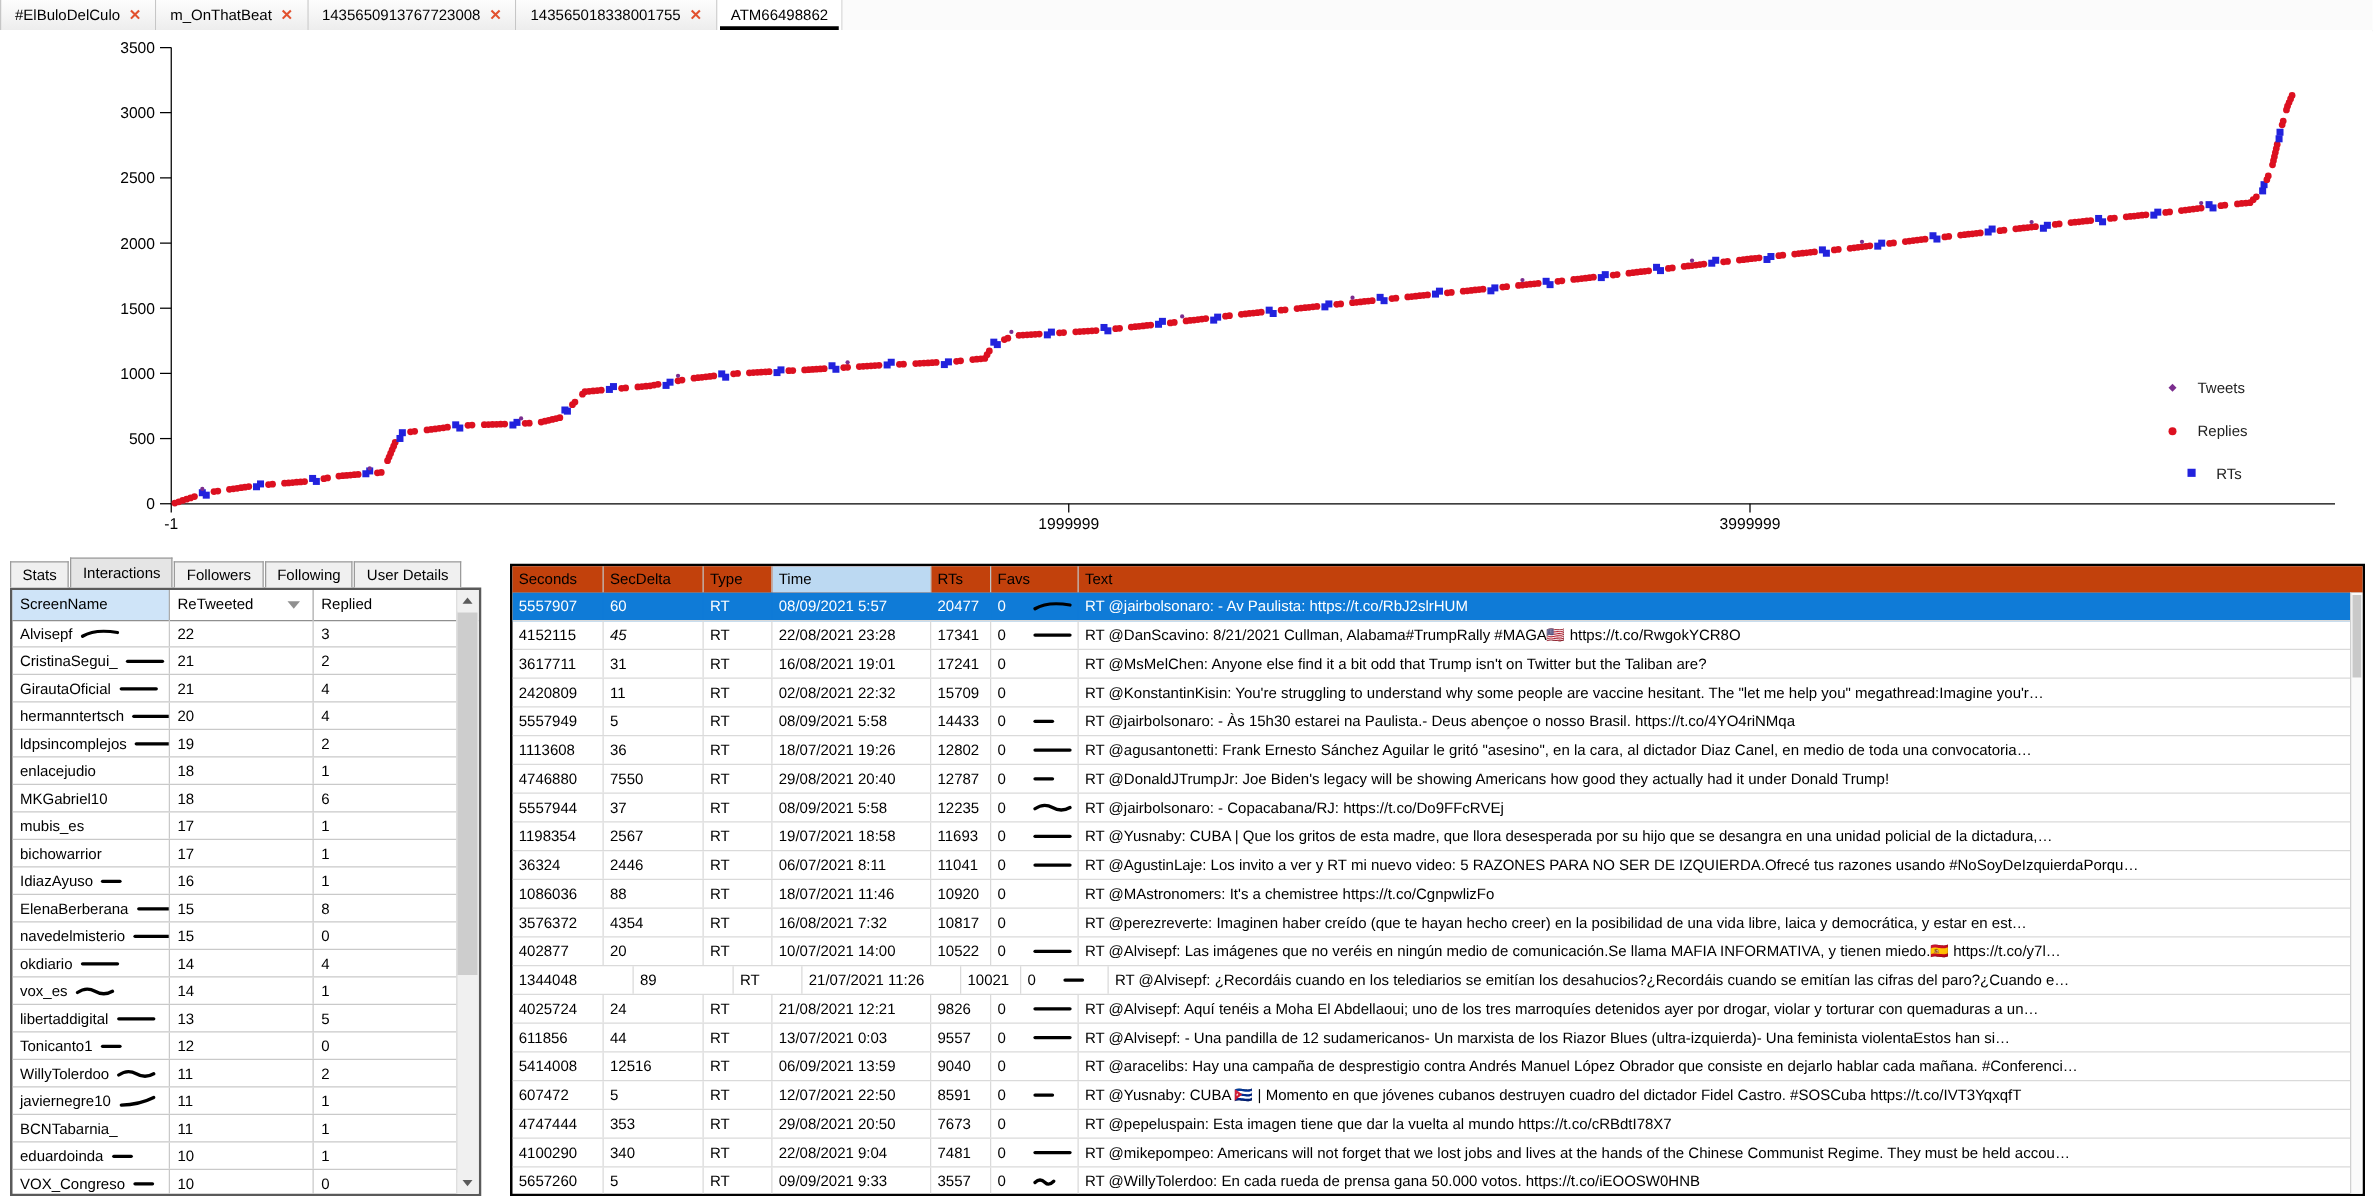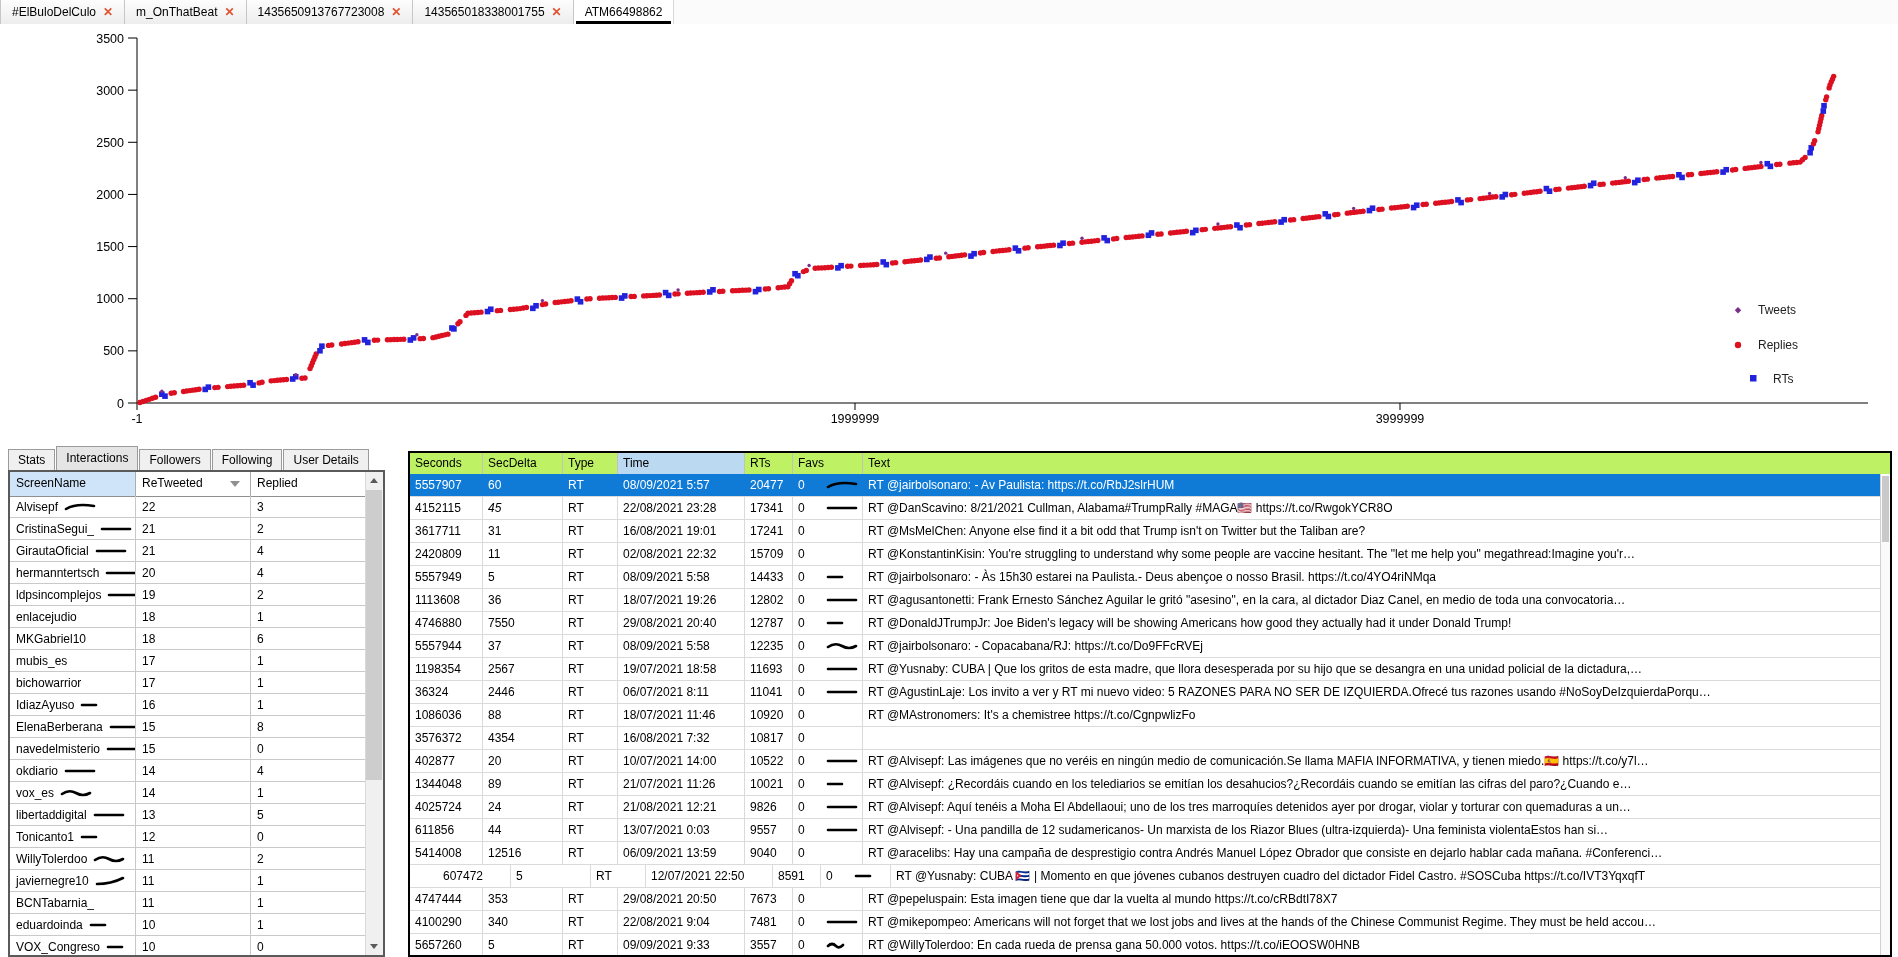--- a/index.html
+++ b/index.html
@@ -42,21 +42,21 @@
   .lscroll{position:absolute;right:0;top:0;bottom:0;width:17px;background:#f0f0f0;border-left:1px solid #d9d9d9;}
   .sb-btn{position:absolute;left:0;width:16px;height:17px;background:#f0f0f0;}
   .sb-up{top:0;}.sb-down{bottom:0;}
   .tri-up{position:absolute;left:4px;top:6px;width:0;height:0;border-left:4px solid transparent;border-right:4px solid transparent;border-bottom:5px solid #5a5a5a;}
   .tri-down{position:absolute;left:4px;top:6px;width:0;height:0;border-left:4px solid transparent;border-right:4px solid transparent;border-top:5px solid #5a5a5a;}
   .sb-thumb{position:absolute;left:0;top:18px;width:16px;height:290px;background:#cdcdcd;}
 
   
   .rtable{position:absolute;left:408px;top:451px;width:1484px;height:506px;border:2px solid #000;
           background:#fff;box-sizing:border-box;font-size:12px;}
-  .rheader{display:flex;height:21px;border-bottom:1px solid #9a9a9a;background:#bef264;}
+  .rheader{display:flex;height:21px;border-bottom:1px solid #9a9a9a;background:#c2410c;}
   .rh{box-sizing:border-box;padding:3px 0 0 5px;border-right:1px solid #c2c2c2;white-space:nowrap;overflow:hidden;}
   .rh.hl{background:#bcd9f2;}
   .rrows{position:absolute;left:0;top:21px;right:9px;bottom:0;overflow:hidden;}
   .rrow{display:flex;height:22px;border-bottom:1px solid #dadada;align-items:stretch;}
   .rc{box-sizing:border-box;padding:4px 0 0 5px;border-right:1px solid #dadada;white-space:nowrap;overflow:hidden;}
   .rc.favs{display:flex;align-items:center;padding-top:0;}
   .rc.favs .spark{margin-left:auto;margin-right:2px;}
   .rc.text{flex:1;border-right:none;}
   .rrow.selected{background:#0f7bd7;color:#fff;}
   .rrow.selected .rc{border-right-color:#0f7bd7;}
@@ -928,37 +928,38 @@
         </div>
         <div class="rrow">
           <div class="rc" style="width: 73px;">3576372</div>
           <div class="rc" style="width: 80px;">4354</div>
           <div class="rc" style="width: 55px;">RT</div>
           <div class="rc" style="width: 127px;">16/08/2021 7:32</div>
           <div class="rc" style="width: 48px;">10817</div>
           <div class="rc favs" style="width: 70px;">
             <span>0</span>
           </div>
+          <div class="rc text">RT @perezreverte: Imaginen haber creído (que te hayan hecho creer) en la posibilidad de una vida libre, laica y democrática, y estar en est…</div>
         </div>
         <div class="rrow">
           <div class="rc" style="width: 73px;">402877</div>
           <div class="rc" style="width: 80px;">20</div>
           <div class="rc" style="width: 55px;">RT</div>
           <div class="rc" style="width: 127px;">10/07/2021 14:00</div>
           <div class="rc" style="width: 48px;">10522</div>
           <div class="rc favs" style="width: 70px;">
             <span>0</span>
             <svg width="34" height="10" class="spark">
               <path d="M2 5 H30" stroke="#000000" stroke-width="2.6" fill="none" stroke-linecap="round"></path>
             </svg>
           </div>
           <div class="rc text">RT @Alvisepf: Las imágenes que no veréis en ningún medio de comunicación.Se llama MAFIA INFORMATIVA, y tienen miedo.🇪🇸 https://t.co/y7l…</div>
         </div>
         <div class="rrow">
-          <div class="rc" style="width: 73px;">1344048</div>
+          <div class="rc" style="width: 97px;">1344048</div>
           <div class="rc" style="width: 80px;">89</div>
           <div class="rc" style="width: 55px;">RT</div>
           <div class="rc" style="width: 127px;">21/07/2021 11:26</div>
           <div class="rc" style="width: 48px;">10021</div>
           <div class="rc favs" style="width: 70px;">
             <span>0</span>
             <svg width="34" height="10" class="spark">
               <path d="M2 5 H16" stroke="#000000" stroke-width="2.6" fill="none" stroke-linecap="round"></path>
             </svg>
           </div>
@@ -997,21 +998,21 @@
           <div class="rc" style="width: 80px;">12516</div>
           <div class="rc" style="width: 55px;">RT</div>
           <div class="rc" style="width: 127px;">06/09/2021 13:59</div>
           <div class="rc" style="width: 48px;">9040</div>
           <div class="rc favs" style="width: 70px;">
             <span>0</span>
           </div>
           <div class="rc text">RT @aracelibs: Hay una campaña de desprestigio contra Andrés Manuel López Obrador que consiste en dejarlo hablar cada mañana. #Conferenci…</div>
         </div>
         <div class="rrow">
-          <div class="rc" style="width: 73px; margin-left: 28px;">607472</div>
+          <div class="rc" style="width: 73px;">607472</div>
           <div class="rc" style="width: 80px;">5</div>
           <div class="rc" style="width: 55px;">RT</div>
           <div class="rc" style="width: 127px;">12/07/2021 22:50</div>
           <div class="rc" style="width: 48px;">8591</div>
           <div class="rc favs" style="width: 70px;">
             <span>0</span>
             <svg width="34" height="10" class="spark">
               <path d="M2 5 H16" stroke="#000000" stroke-width="2.6" fill="none" stroke-linecap="round"></path>
             </svg>
           </div>

